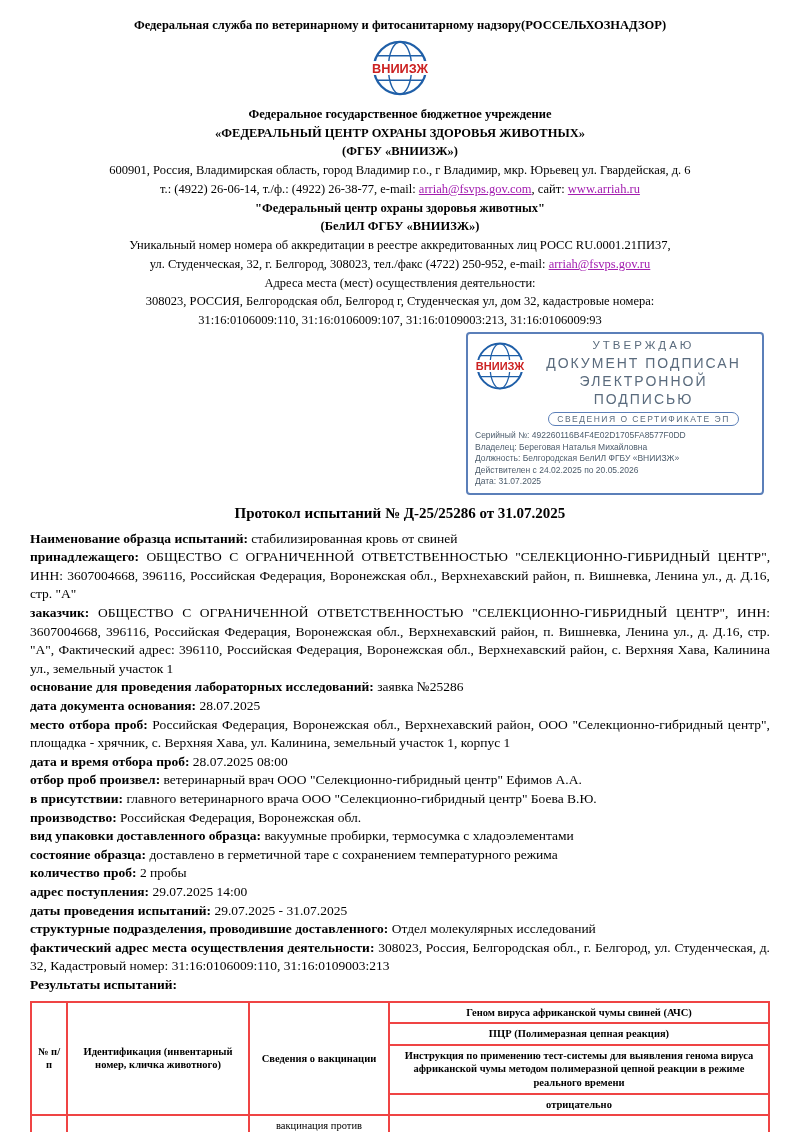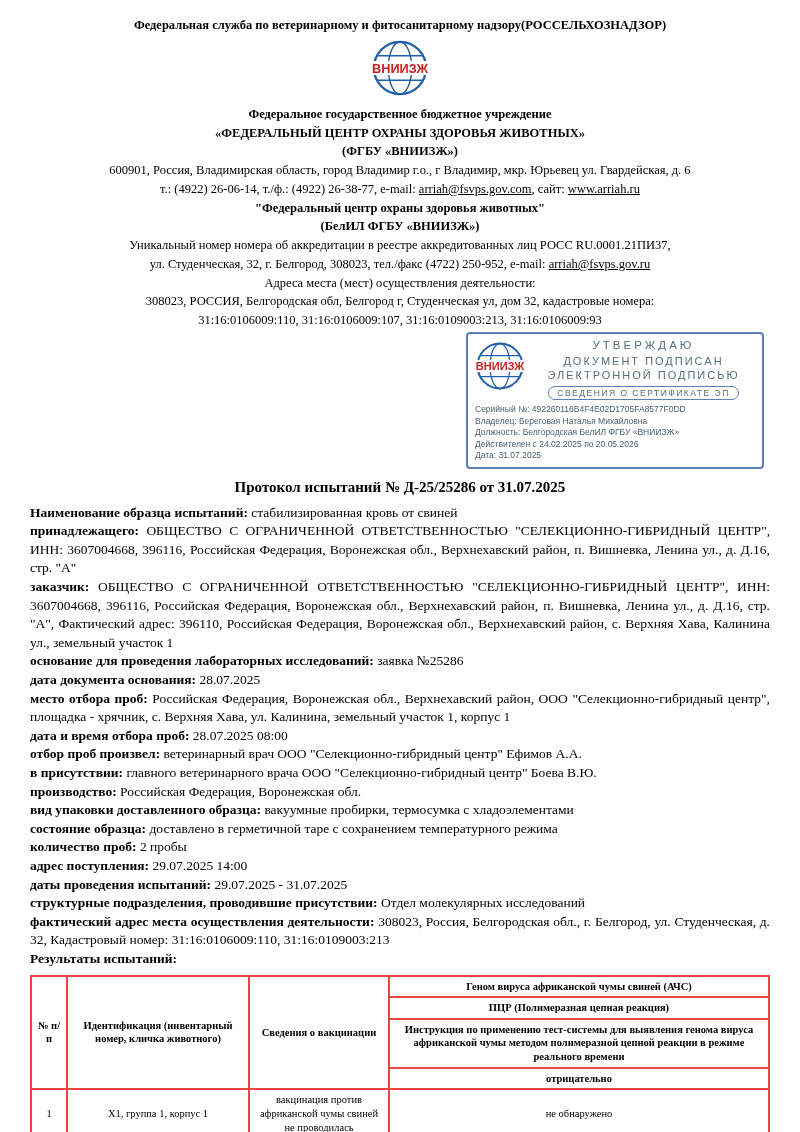--- a/index.html
+++ b/index.html
@@ -6,36 +6,36 @@
   html,body { background:#ffffff; }
   body {
     width:800px; height:1132px; overflow:hidden;
     font-family:"Liberation Serif", serif; color:#000;
   }
   .page { padding:16px 30px 8px 30px; }
 
   
   .h-line { text-align:center; font-size:12.5px; line-height:1.5; }
   .h-bold { font-weight:bold; }
-  a.link { color:#000000; text-decoration:underline; cursor:pointer; }
+  a.link { color:#a21caf; text-decoration:underline; cursor:pointer; }
   .logo-wrap { text-align:center; margin:4px 0 4px; }
   .logo-wrap svg { width:58px; height:58px; }
 
   
   .stamp-wrap { display:flex; justify-content:flex-end; margin:2px 6px 2px 0; }
   .stamp {
     width:298px; border:2px solid #5b7fb9; border-radius:4px;
     padding:5px 8px 5px 7px; background:#fff;
     font-family:"Liberation Sans", sans-serif; color:#5a6b7d;
   }
   .stamp-top { display:flex; gap:8px; }
   .stamp-logo { width:50px; height:50px; flex:none; margin-top:2px; }
   .stamp-right { flex:1; text-align:center; }
   .stamp-approve { font-size:11.5px; letter-spacing:3px; margin-bottom:3px; }
-  .stamp-doc { font-size:11px; letter-spacing:2px; line-height:1.3;text-align:center; }
+  .stamp-doc { font-size:14px; letter-spacing:2px; line-height:1.3;text-align:center; }
   .stamp-cert-box {
     border:1.5px solid #5b7fb9; border-radius:7px; display:inline-block;
     font-size:8.5px; letter-spacing:1.5px; padding:1px 8px; color:#5a6b7d;
   }
   .stamp-lines { font-size:8.5px; line-height:1.35; color:#4c5c6c; margin-top:4px; text-align:left; }
 
   
   .title { text-align:center; font-weight:bold; font-size:15px; margin:10px 0 8px; }
   .field { font-size:13.5px; line-height:18.6px; text-align:justify; }
   .field b { font-weight:bold; }
@@ -117,21 +117,21 @@
     <p class="field"><b>место отбора проб:</b> <span>Российская Федерация, Воронежская обл., Верхнехавский район, ООО "Селекционно-гибридный центр", площадка - хрячник, с. Верхняя Хава, ул. Калинина, земельный участок 1, корпус 1</span></p>
     <p class="field"><b>дата и время отбора проб:</b> <span>28.07.2025 08:00</span></p>
     <p class="field"><b>отбор проб произвел:</b> <span>ветеринарный врач ООО "Селекционно-гибридный центр" Ефимов А.А.</span></p>
     <p class="field"><b>в присутствии:</b> <span>главного ветеринарного врача ООО "Селекционно-гибридный центр" Боева В.Ю.</span></p>
     <p class="field"><b>производство:</b> <span>Российская Федерация, Воронежская обл.</span></p>
     <p class="field"><b>вид упаковки доставленного образца:</b> <span>вакуумные пробирки, термосумка с хладоэлементами</span></p>
     <p class="field"><b>состояние образца:</b> <span>доставлено в герметичной таре с сохранением температурного режима</span></p>
     <p class="field"><b>количество проб:</b> <span>2 пробы</span></p>
     <p class="field"><b>адрес поступления:</b> <span>29.07.2025 14:00</span></p>
     <p class="field"><b>даты проведения испытаний:</b> <span>29.07.2025 - 31.07.2025</span></p>
-    <p class="field"><b>структурные подразделения, проводившие присутствии:</b> <span>Отдел молекулярных исследований</span></p>
+    <p class="field"><b>структурные подразделения, проводившие доставленного:</b> <span>Отдел молекулярных исследований</span></p>
     <p class="field"><b>фактический адрес места осуществления деятельности:</b> <span>308023, Россия, Белгородская обл., г. Белгород, ул. Студенческая, д. 32, Кадастровый номер: 31:16:0106009:110, 31:16:0109003:213</span></p>
     <p class="field"><b>Результаты испытаний:</b></p>
   </div>
 
   <table class="results">
     <colgroup>
       <col style="width:36px">
         <col style="width:182px">
         <col style="width:140px">
         <col>

